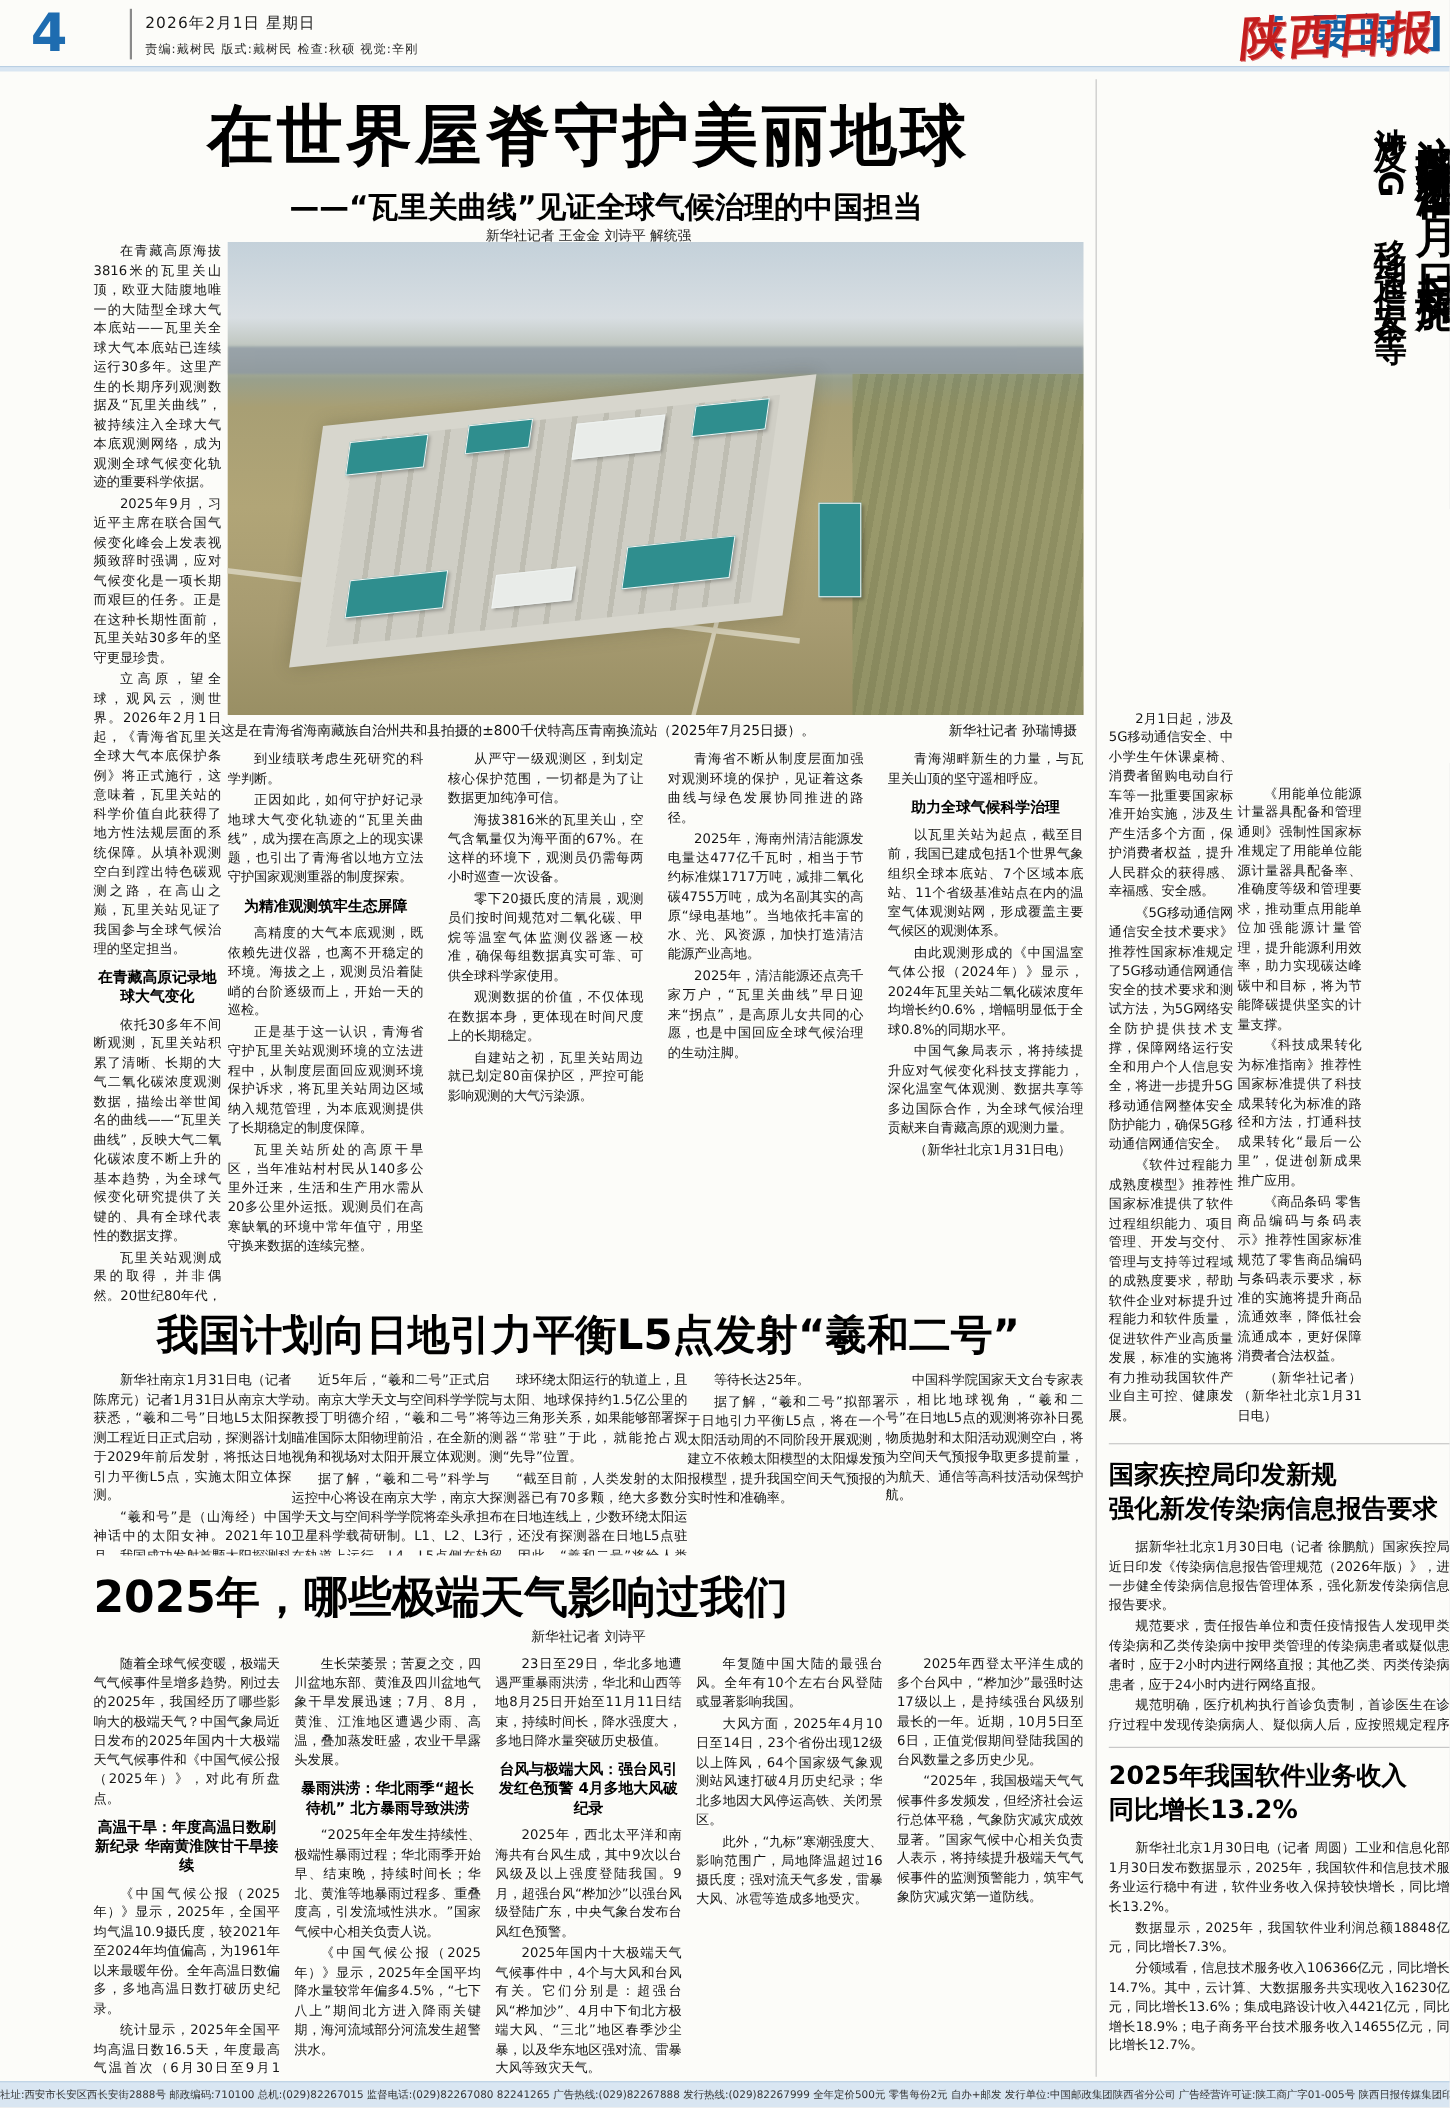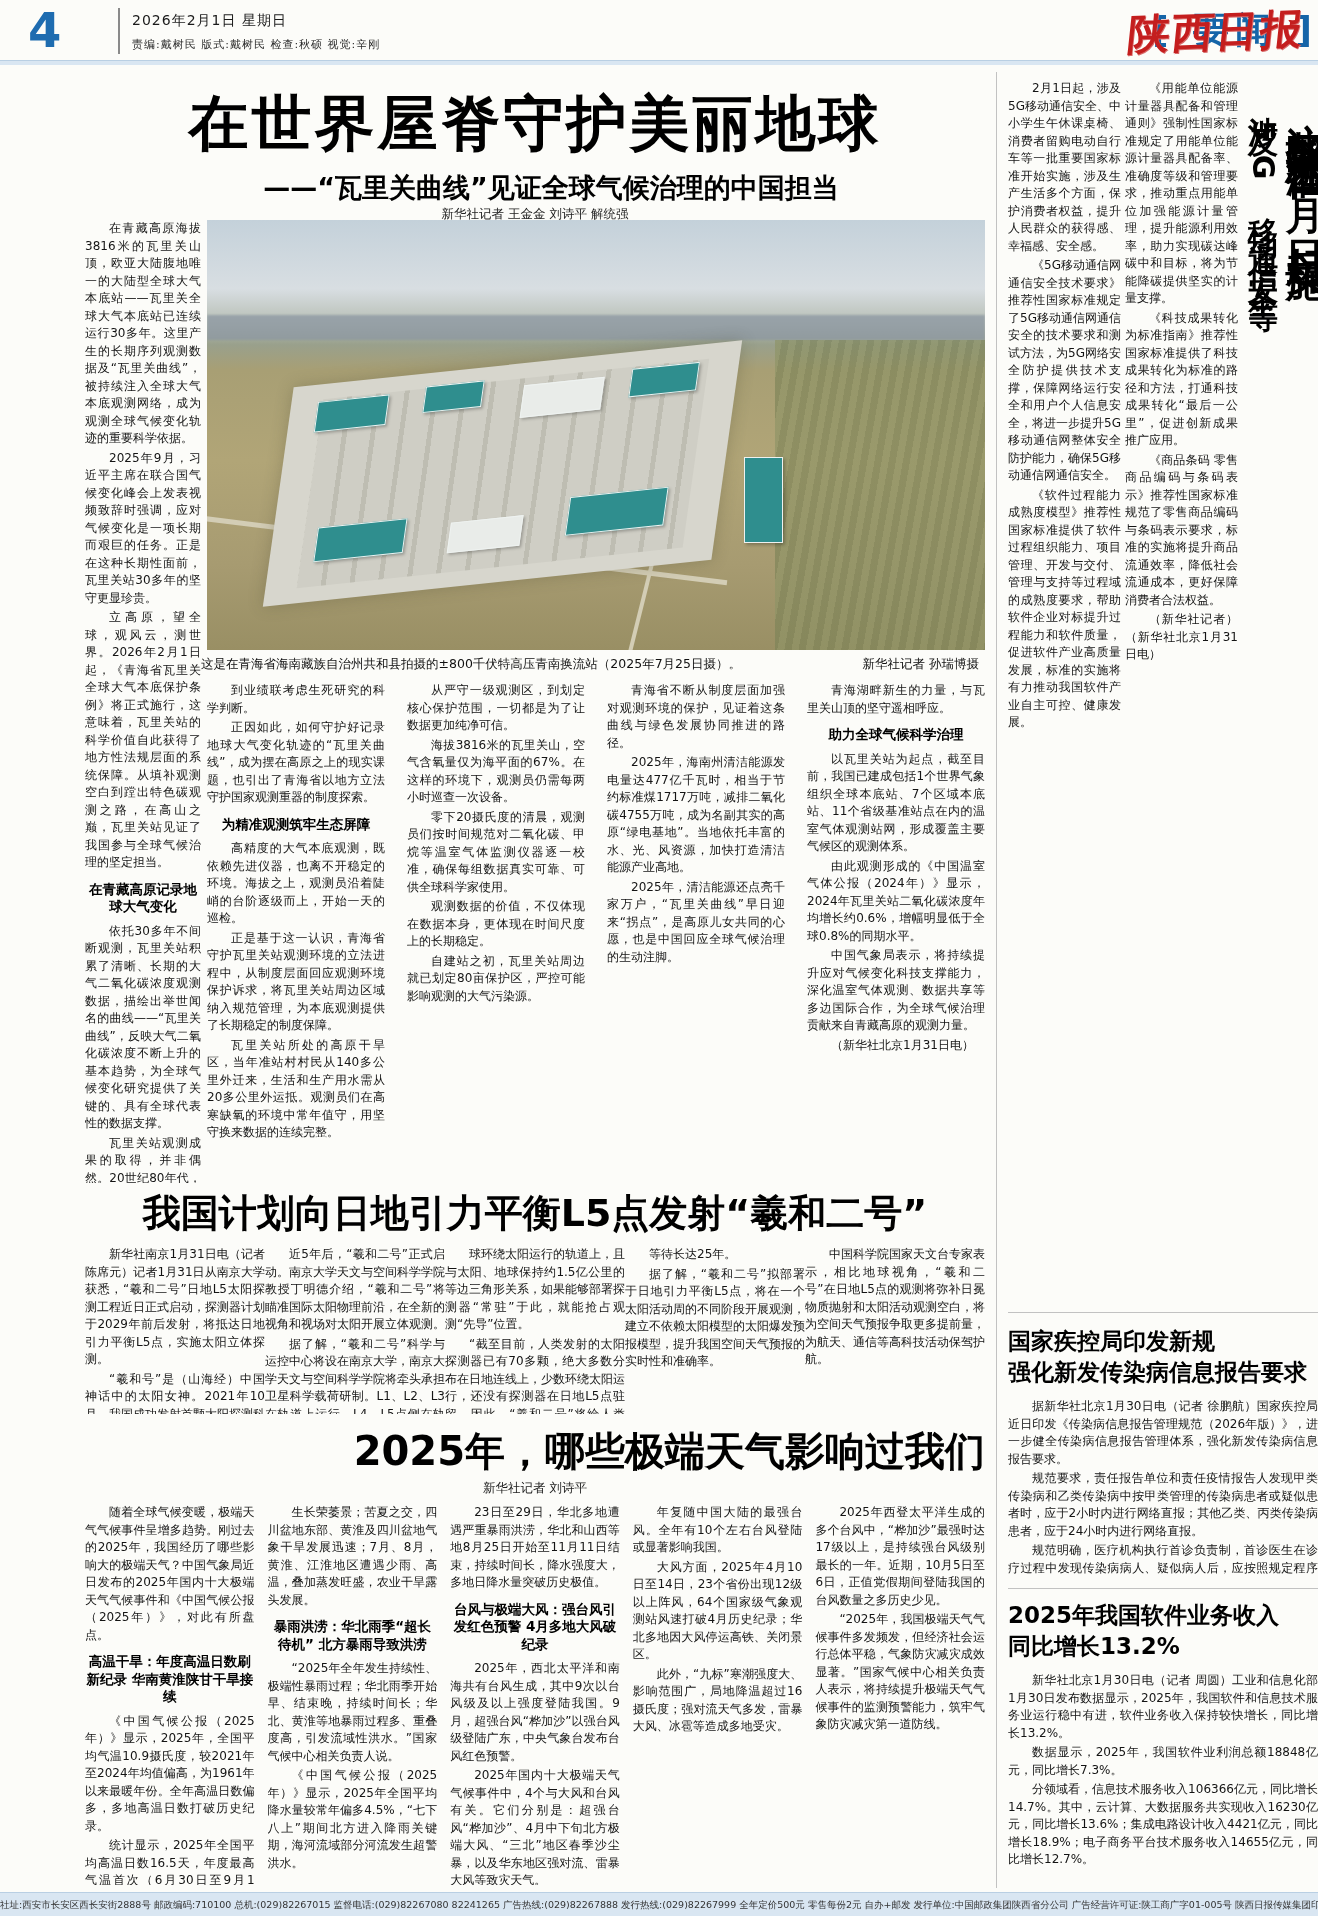--- a/index.html
+++ b/index.html
@@ -38,41 +38,41 @@
   .ph-rows { position:absolute; inset:7%; background:repeating-linear-gradient(90deg,#cfceC5 0 24px,#bebdb2 24px 29px); }
   .ph-b { position:absolute; background:#2f8e8e; border:1px solid #eef2f0; box-shadow:2px 2px 3px rgba(0,0,0,.25); }
   .ph-b.w { background:#e9ece9; }
 
   .caption { position:absolute; left:201px; top:656px; width:778px; display:flex; justify-content:space-between; font-size:12.5px; color:#111; }
   .cols4 { position:absolute; left:207px; top:682px; width:778px; height:501px; display:flex; gap:22px; overflow:hidden; }
   .cols4 > div { flex:1; overflow:hidden; }
 
   
   .v-div { position:absolute; left:996px; top:72px; width:1px; height:1816px; background:#c2c2c2; }
-  .fiveg-cols { position:absolute; left:1008px; top:80px; width:230px; height:1218px; display:flex; gap:4px; overflow:hidden; }
+  .fiveg-cols { position:absolute; left:1008px; top:80px; width:230px; height:1218px; display:flex; gap:4px; overflow:hidden;align-items:flex-end; }
   .fiveg-cols > div { flex:1; overflow:hidden; }
   .fiveg-kicker { position:absolute; left:1242px; top:92px; height:680px; writing-mode:vertical-rl; font-size:30px; font-weight:bold; letter-spacing:14px; color:#000; }
   .fiveg-title  { position:absolute; left:1278px; top:92px; height:700px; writing-mode:vertical-rl; font-size:39px; font-weight:900; letter-spacing:7px; color:#000; }
 
   .h-div1 { position:absolute; left:1008px; top:1312px; width:310px; height:1px; background:#c2c2c2; }
   .h-div2 { position:absolute; left:1008px; top:1588px; width:310px; height:1px; background:#c2c2c2; }
 
   .disease { position:absolute; left:1008px; top:1326px; width:310px; }
   .disease h2, .software h2 { font-size:23px; font-weight:700; line-height:31px; color:#000; }
   .disease .bodytext { margin-top:10px; height:178px; overflow:hidden; }
   .software { position:absolute; left:1008px; top:1600px; width:310px; }
   .software .bodytext { margin-top:10px; height:200px; overflow:hidden; }
 
   
   .l5-title { position:absolute; left:85px; top:1188px; width:900px; text-align:center; font-size:38px; font-weight:900; color:#000; }
   .l5-cols { position:absolute; left:85px; top:1246px; width:900px; height:168px; display:flex; gap:0; overflow:hidden; }
   .l5-cols > div { flex:1; overflow:hidden; }
 
   
-  .wx-title { position:absolute; left:85px; top:1424px; width:900px; text-align:right; font-size:40px; font-weight:900; color:#000; }
+  .wx-title { position:absolute; left:85px; top:1424px; width:900px; text-align:left; font-size:40px; font-weight:900; color:#000; }
   .wx-byline { position:absolute; left:85px; top:1480px; width:900px; text-align:center; font-size:12.5px; color:#222; }
   .wx-cols { position:absolute; left:85px; top:1504px; width:900px; height:381px; display:flex; gap:13px; overflow:hidden; }
   .wx-cols > div { flex:1; overflow:hidden; }
 
   
   .footer { position:absolute; left:0; top:1892px; width:1318px; height:24px; background:#d9e6f2; border-top:1px solid #b9cfe3; font-size:9.5px; color:#333; text-align:center; line-height:24px; white-space:nowrap; }
 </style>
 </head>
 <body>
 

